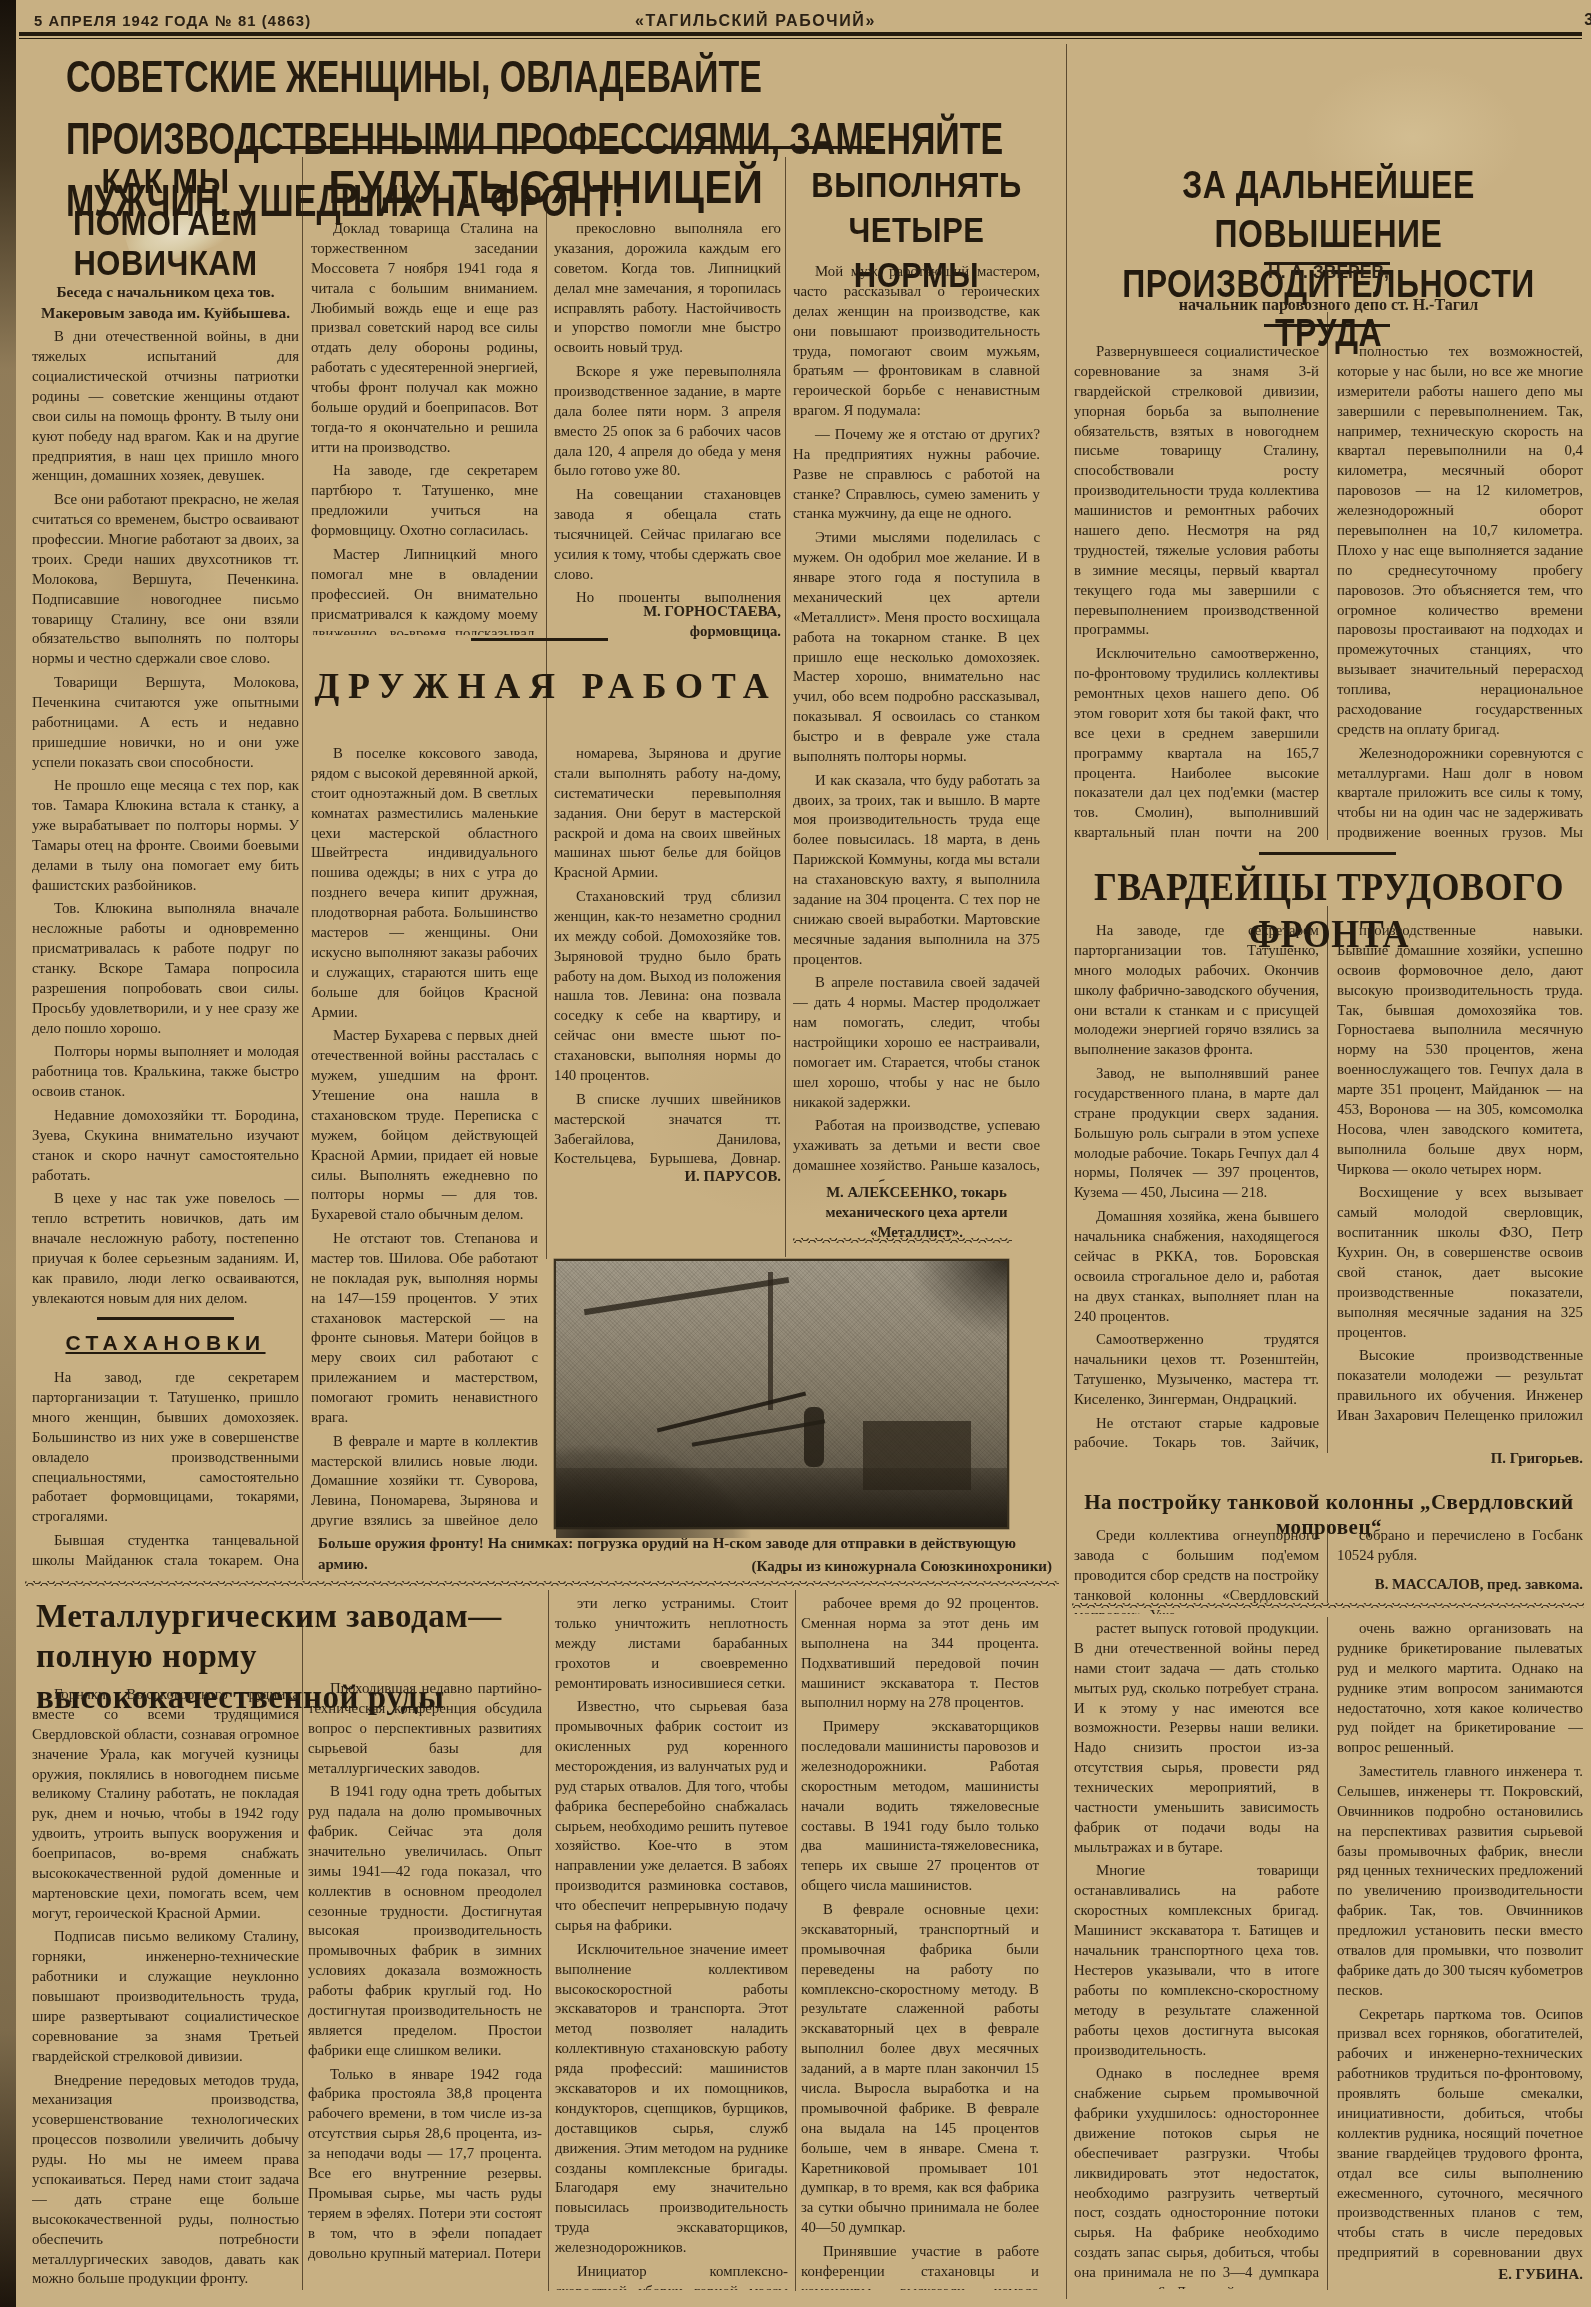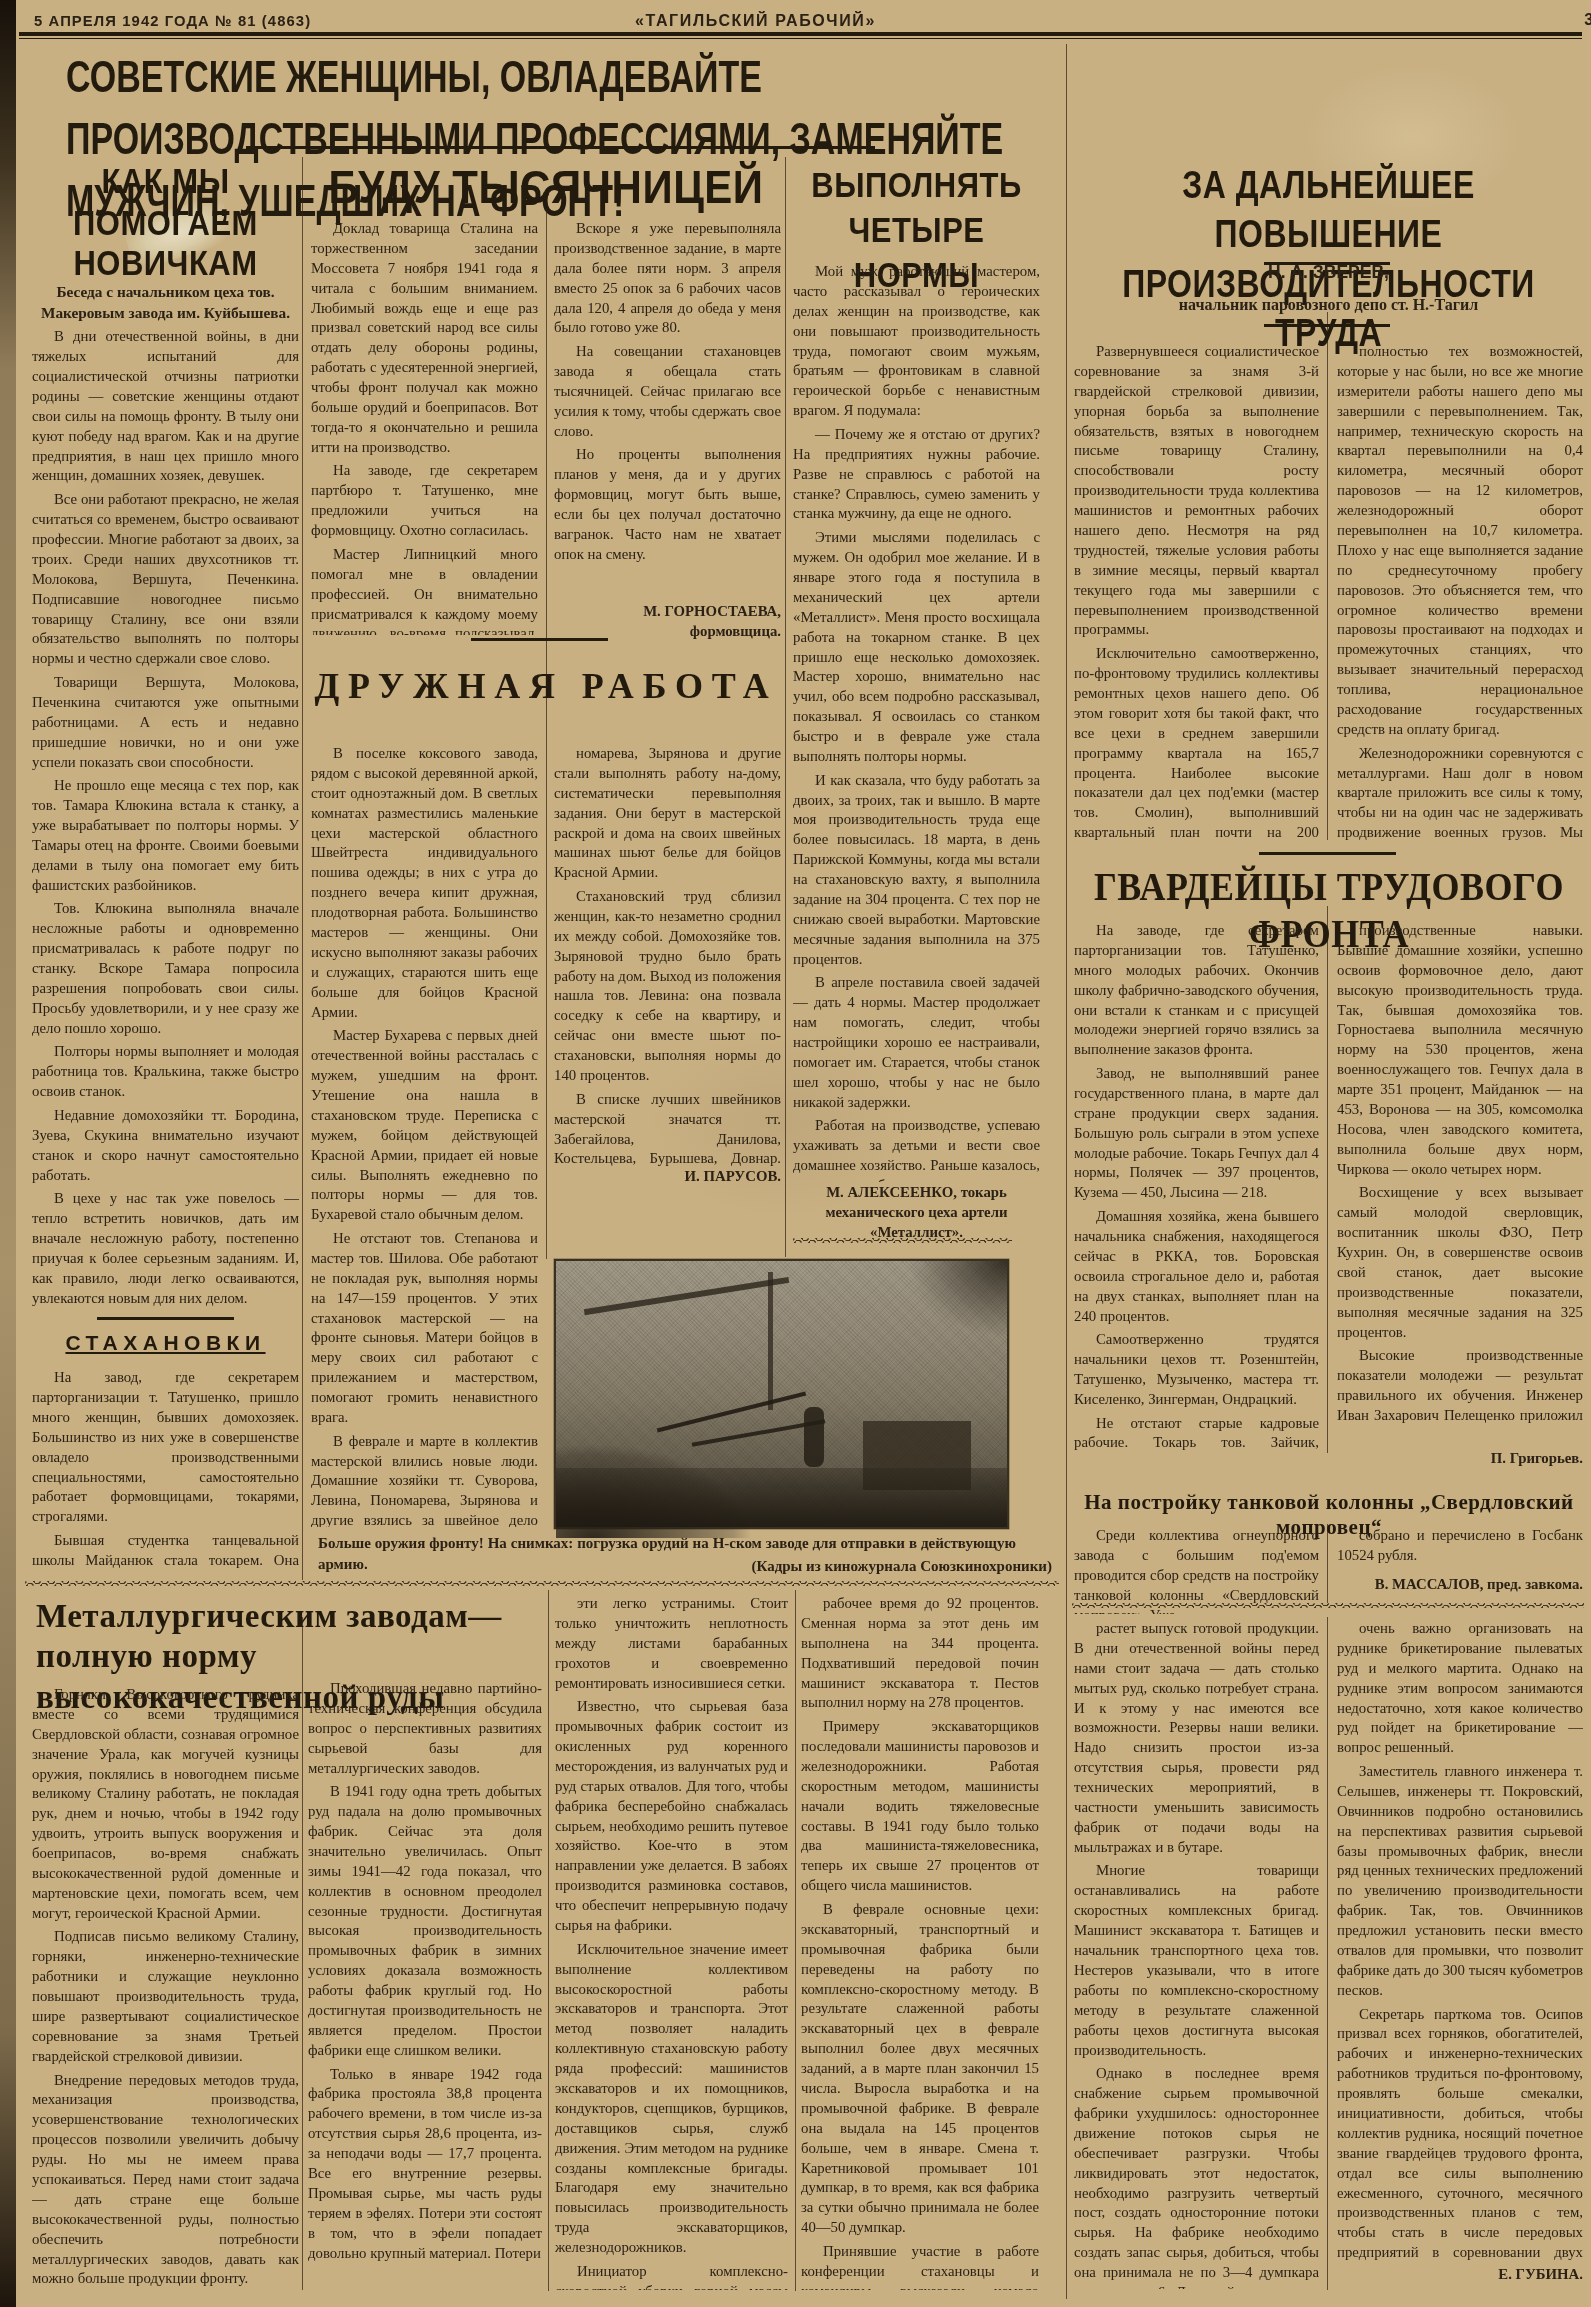--- a/index.html
+++ b/index.html
@@ -101,20 +101,21 @@
       </div>
   </div>
 
   <div class="hl sans" style="position:absolute;left:311px;top:160px;width:470px;font-size:42px;transform:scaleY(1.12);transform-origin:top;">БУДУ ТЫСЯЧНИЦЕЙ</div>
   <div class="col" style="left:311px;top:219px;width:227px;height:416px;">
       <p>Доклад товарища Сталина на торжественном заседании Моссовета 7 ноября 1941 года я читала с большим вниманием. Любимый вождь еще и еще раз призвал советский народ все силы отдать делу обороны родины, работать с удесятеренной энергией, чтобы фронт получал как можно больше орудий и боеприпасов. Вот тогда-то я окончательно и решила итти на производство.</p>
       <p>На заводе, где секретарем партбюро т. Татушенко, мне предложили учиться на формовщицу. Охотно согласилась.</p>
       <p>Мастер Липницкий много помогал мне в овладении профессией. Он внимательно присматривался к каждому моему движению, во-время подсказывал, как лучше выполнить работу. А я, поставив перед собой задачу — быстрее освоить формовочное дело, четко и бес-</p>
     </div>
   <div class="col" style="left:554px;top:219px;width:227px;height:383px;">
+      <p>прекословно выполняла его указания, дорожила каждым его советом. Когда тов. Липницкий делал мне замечания, я торопилась исправлять работу. Настойчивость и упорство помогли мне быстро освоить новый труд.</p>
       <p>Вскоре я уже перевыполняла производственное задание, в марте дала более пяти норм. 3 апреля вместо 25 опок за 6 рабочих часов дала 120, 4 апреля до обеда у меня было готово уже 80.</p>
       <p>На совещании стахановцев завода я обещала стать тысячницей. Сейчас прилагаю все усилия к тому, чтобы сдержать свое слово.</p>
       <p>Но проценты выполнения планов у меня, да и у других формовщиц, могут быть выше, если бы цех получал достаточно вагранок. Часто нам не хватает опок на смену.</p>
     </div>
   <div class="col byline" style="left:554px;top:602px;width:227px;font-size:14.8px;">М. ГОРНОСТАЕВА, формовщица.</div>
   <div class="bar" style="position:absolute;left:471px;top:638px;width:137px;"></div>
 
   <div class="hl" style="position:absolute;left:311px;top:665px;width:470px;font-size:36px;letter-spacing:8.8px;font-family:'Liberation Serif',serif;">ДРУЖНАЯ РАБОТА</div>
   <div class="col" style="left:311px;top:744px;width:227px;height:783px;">
       <p>В поселке коксового завода, рядом с высокой деревянной аркой, стоит одноэтажный дом. В светлых комнатах разместились маленькие цехи мастерской областного Швейтреста индивидуального пошива одежды; в них с утра до позднего вечера кипит дружная, плодотворная работа. Большинство мастеров — женщины. Они искусно выполняют заказы рабочих и служащих, стараются шить еще больше для бойцов Красной Армии.</p>

